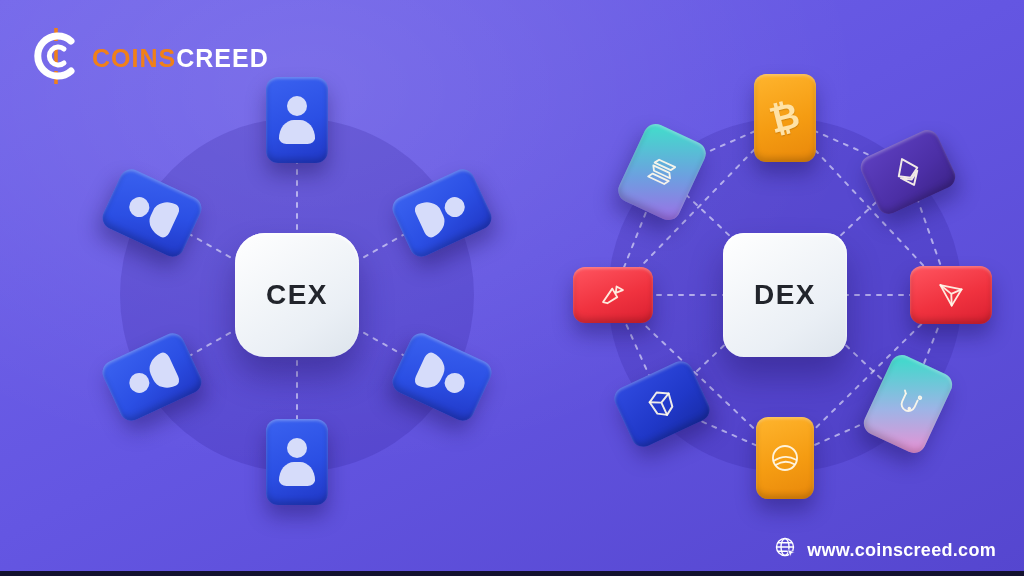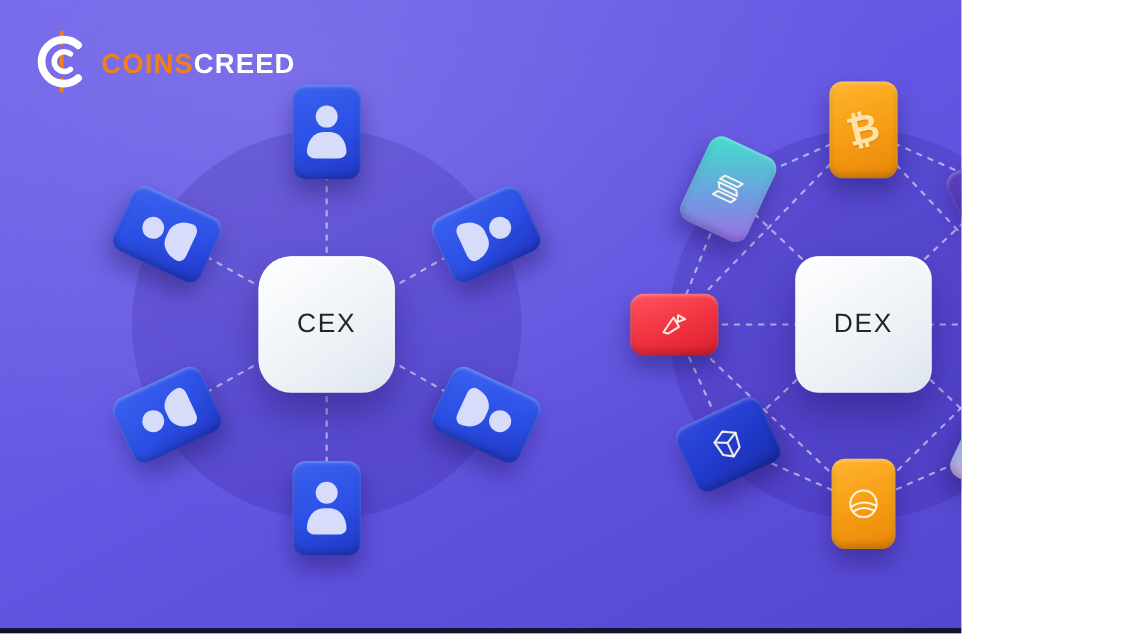--- a/index.html
+++ b/index.html
@@ -1,17 +1,17 @@
 <!DOCTYPE html>
 <html style="--background: #6456e2; --circle_shade: #5b4ed6; --card_face: #eaeff5; --tile_blue: #2b4fe4; --tile_orange: #f59c12; --tile_red: #f0323f; --tile_indigo: #4c2fa6; --tile_navy: #2038c8; --gradient_teal: #46d7cd; --gradient_purple: #a06ce6; --gradient_pink: #ef8ed2; --logo_orange: #f08019; --icon_tint: #d6dcfa; --line_color: #f0f0ff;"><head>
 <meta charset="utf-8">
 <style>
   html,body{margin:0;padding:0;}
   .stage{
-    position:relative;width:874px;height:576px;overflow:hidden;
+    position:relative;width:1024px;height:576px;overflow:hidden;
     font-family:"Liberation Sans",sans-serif;
     background:
       radial-gradient(900px 620px at 30% 15%, rgba(255,255,255,.10), rgba(255,255,255,0) 62%),
       linear-gradient(152deg,#7265ea 0%,#6456e2 48%,#5546cf 100%);
   }
   .bottom-strip{position:absolute;left:0;bottom:0;width:100%;height:5px;background:#13122f;}
   
   .logo{position:absolute;left:30px;top:26px;display:flex;align-items:center;gap:10px;}
   .logo-text{font-size:25px;font-weight:700;letter-spacing:1px;color:#fff;}
   .logo-text .coins{color:var(--logo_orange,#f08019);}
@@ -22,21 +22,21 @@
   .shade-dex{left:608px;top:118px;}
   
   .lines{position:absolute;left:0;top:0;width:1024px;height:576px;z-index:2;}
   .lines path{stroke:rgba(240,240,255,.8);stroke-width:2;fill:none;
     stroke-dasharray:4 7;stroke-linecap:round;opacity:.75;}
   
   .hub-card{position:absolute;width:124px;height:124px;border-radius:30px;z-index:4;
     background:linear-gradient(145deg,#ffffff 0%,var(--card_face,#eaeff5) 70%,#dde4ec 100%);
     box-shadow:0 20px 32px rgba(28,16,92,.38), inset 0 2px 3px rgba(255,255,255,.9);
     display:flex;align-items:center;justify-content:center;}
-  .hub-card span{font-size:24px;font-weight:400;letter-spacing:1.5px;color:#22252c;}
+  .hub-card span{font-size:28px;font-weight:700;letter-spacing:1.5px;color:#22252c;}
   .card-cex{left:235px;top:233px;}
   .card-dex{left:723px;top:233px;border-radius:21px;}
   
   .tile{position:absolute;z-index:3;border-radius:12px;
     display:flex;align-items:center;justify-content:center;
     box-shadow:0 12px 20px rgba(24,14,84,.38), inset 0 2px 3px rgba(255,255,255,.28), inset 0 -4px 6px rgba(0,0,0,.18);}
   .tile-blue{background:linear-gradient(160deg,#3a62f0 0%,var(--tile_blue,#2b4fe4) 55%,#2036c4 100%);}
   .tile-orange{background:linear-gradient(160deg,#ffb52e 0%,var(--tile_orange,#f59c12) 55%,#e8870a 100%);}
   .tile-red{background:linear-gradient(160deg,#ff5560 0%,var(--tile_red,#f0323f) 55%,#d91f30 100%);}
   .tile-indigo{background:linear-gradient(160deg,#5d3fc0 0%,var(--tile_indigo,#4c2fa6) 60%,#3c2388 100%);}
@@ -214,15 +214,26 @@
         <circle cx="12" cy="12" r="8.5"></circle>
         <path d="M4.2 14 Q12 8.8 19.8 13.2"></path>
         <path d="M5.4 17 Q12 12.6 18.6 16.4"></path>
       </svg>
     </div>
     <div class="hub-card card-dex">
       <span>DEX</span>
     </div>
   </div>
 
+  <div class="footer">
+    <span class="globe">
+      <svg width="24" height="24" viewBox="0 0 24 24">
+        <circle cx="11" cy="11" r="8.5"></circle>
+        <ellipse cx="11" cy="11" rx="4" ry="8.5"></ellipse>
+        <path d="M2.5 11 H19.5 M4 6.8 H18 M4 15.2 H18"></path>
+        <path class="cursor" d="M13.5 13.5 L21 16.2 L17.6 17.4 L16.3 20.8 Z"></path>
+      </svg>
+    </span>
+    <span class="url">www.coinscreed.com</span>
+  </div>
 
   <div class="bottom-strip"></div>
 </div>
 
 </body></html>

